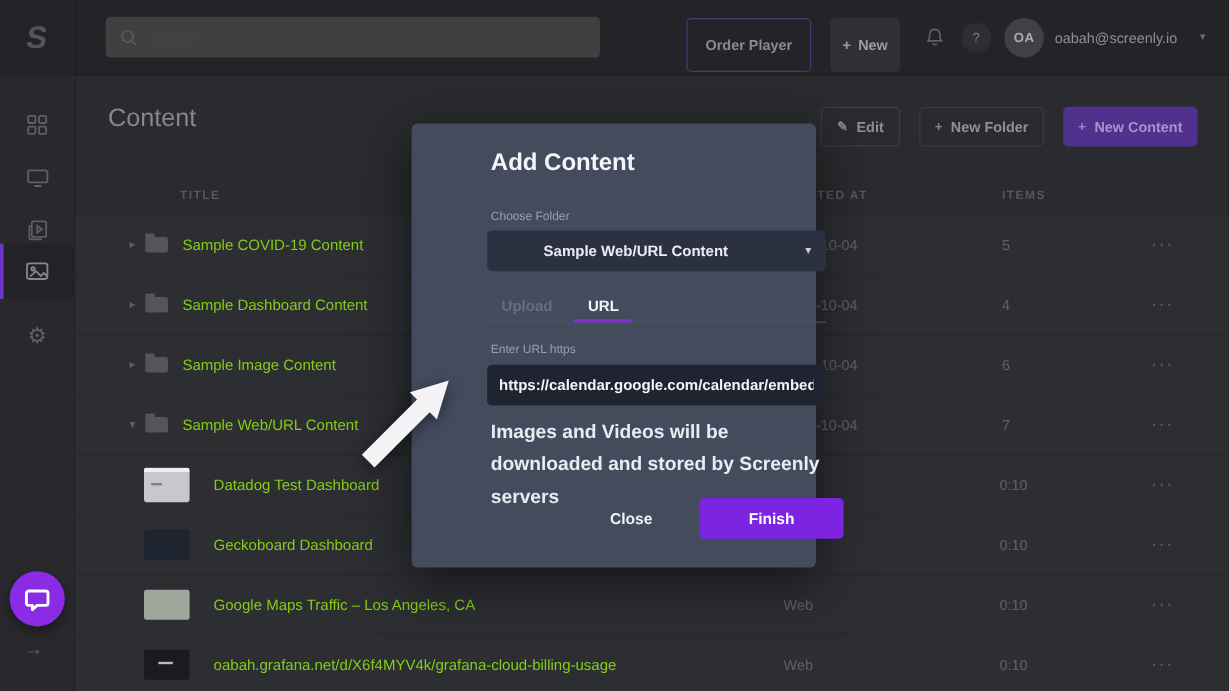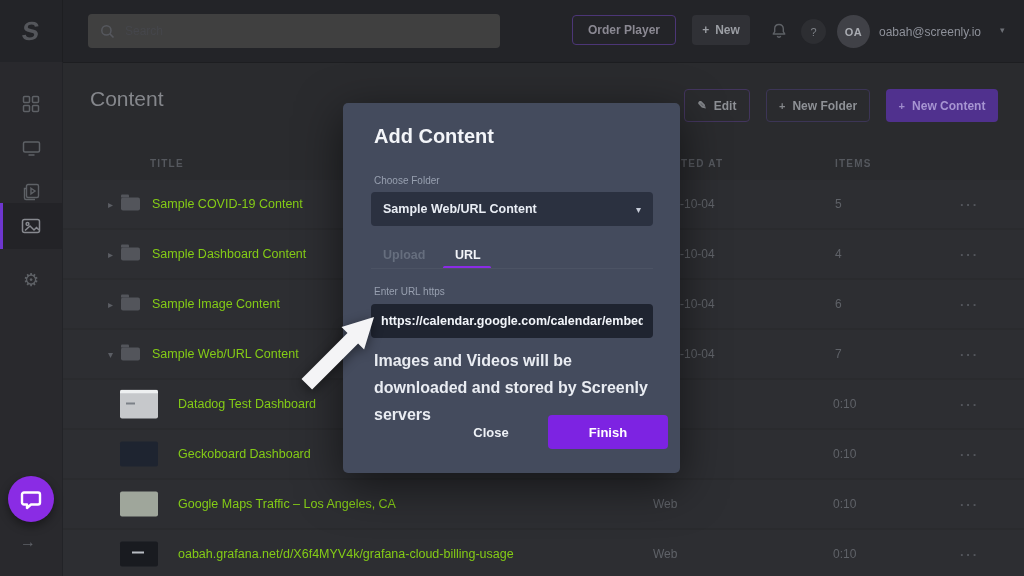--- a/index.html
+++ b/index.html
@@ -6,21 +6,21 @@
   .stage{position:relative;width:1024px;height:576px;overflow:hidden;
     font-family:"Liberation Sans",sans-serif;background:#2a2b2e;color:#7b7e84;}
   
   .topbar{position:absolute;left:0;top:0;width:1024px;height:62px;background:#232428;border-bottom:1px solid #1d1e21;}
   .logo{position:absolute;left:0;top:0;width:62px;height:62px;display:flex;align-items:center;justify-content:center;border-right:1px solid #1d1e21;}
   .logo span{font-size:26px;font-weight:700;color:#54565b;transform:skewX(-8deg);}
   .searchbox{position:absolute;left:88px;top:14px;width:412px;height:34px;background:#404040;border-radius:4px;display:flex;align-items:center;}
   .searchbox svg{margin-left:12px;}
   .searchbox input{flex:1;background:transparent;border:0;outline:0;color:#8b8e94;font-size:12px;padding:0 10px;font-family:inherit;}
   .searchbox input::placeholder{color:#45464b;}
-  .tbtn{position:absolute;top:15px;height:30px;border-radius:4px;display:flex;align-items:center;justify-content:center;gap:6px;font-size:12px;font-weight:600;box-sizing:border-box;cursor:pointer;}
+  .tbtn{position:absolute;top:15px;height:45px;border-radius:4px;display:flex;align-items:center;justify-content:center;gap:6px;font-size:12px;font-weight:600;box-sizing:border-box;cursor:pointer;}
   .order{left:572px;width:104px;border:1px solid #4c3677;color:#8b8993;}
   .newbtn{left:692px;width:58px;background:#303136;color:#9b9ea4;}
   .bell{position:absolute;left:770px;top:22px;}
   .help{position:absolute;left:801px;top:19px;width:25px;height:25px;border-radius:50%;background:#2d2e32;color:#7d8086;font-size:11px;display:flex;align-items:center;justify-content:center;}
   .avatar{position:absolute;left:837px;top:15px;width:33px;height:33px;border-radius:50%;background:#404147;color:#a9acb2;font-size:11px;font-weight:700;letter-spacing:.5px;display:flex;align-items:center;justify-content:center;}
   .email{position:absolute;left:879px;top:25px;font-size:12px;color:#8e919a;}
   .email-caret{position:absolute;left:1000px;top:25px;font-size:9px;color:#6d7076;}
   
   .sidebar{position:absolute;left:0;top:62px;width:62px;height:514px;background:#29292d;border-right:1px solid #222327;}
   .side-ic{position:absolute;left:0;width:62px;height:44px;display:flex;align-items:center;justify-content:center;color:#5e6166;cursor:pointer;}
@@ -52,21 +52,21 @@
   .t-datadog::after{content:"";position:absolute;left:6px;top:9px;width:9px;height:2px;background:#7b8087;}
   .t-gecko{background:#1e2430;}
   .t-map{background:#9fa69b;}
   .t-grafana{background:#191b20;}
   .t-grafana::after{content:"";position:absolute;left:12px;top:10px;width:12px;height:2px;background:#b9bdc3;}
   .cell{font-size:12px;color:#5f6268;}
   .cell.created{left:617px;} .cell.num{left:772px;} .cell.type{left:590px;} .cell.dur{left:770px;}
   .kebab{left:897px;font-size:13px;font-weight:700;letter-spacing:2px;color:#54575d;cursor:pointer;}
   
   .modal{position:absolute;left:343px;top:103px;width:337px;height:370px;background:#444b5d;border-radius:5px;z-index:100;box-shadow:0 12px 45px rgba(0,0,0,.55);}
-  .modal *{box-sizing:border-box;}
+  .modal *{box-sizing:border-box;margin-left:35px;}
   .m-title{position:absolute;left:31px;top:22px;font-size:20px;font-weight:700;color:#f3f5f9;}
   .m-label{position:absolute;font-size:10px;color:#98a0b0;}
   .m-label.l1{left:31px;top:72px;} .m-label.l2{left:31px;top:183px;}
   .m-select{position:absolute;left:28px;top:89px;width:282px;height:34px;background:#2b3140;border-radius:4px;display:flex;align-items:center;padding:0 12px;cursor:pointer;}
   .m-select .val{flex:1;font-size:12.5px;font-weight:600;color:#e9edf4;}
   .m-select .dcaret{font-size:10px;color:#c7ccd8;}
   .tab{position:absolute;top:145px;font-size:12.5px;font-weight:600;cursor:pointer;}
   .tab.upload{left:40px;color:#666e7e;}
   .tab.url{left:112px;color:#f2f4f8;}
   .tab-underline{position:absolute;left:100px;top:163px;width:48px;height:3px;background:#8b2be6;border-radius:2px;}

